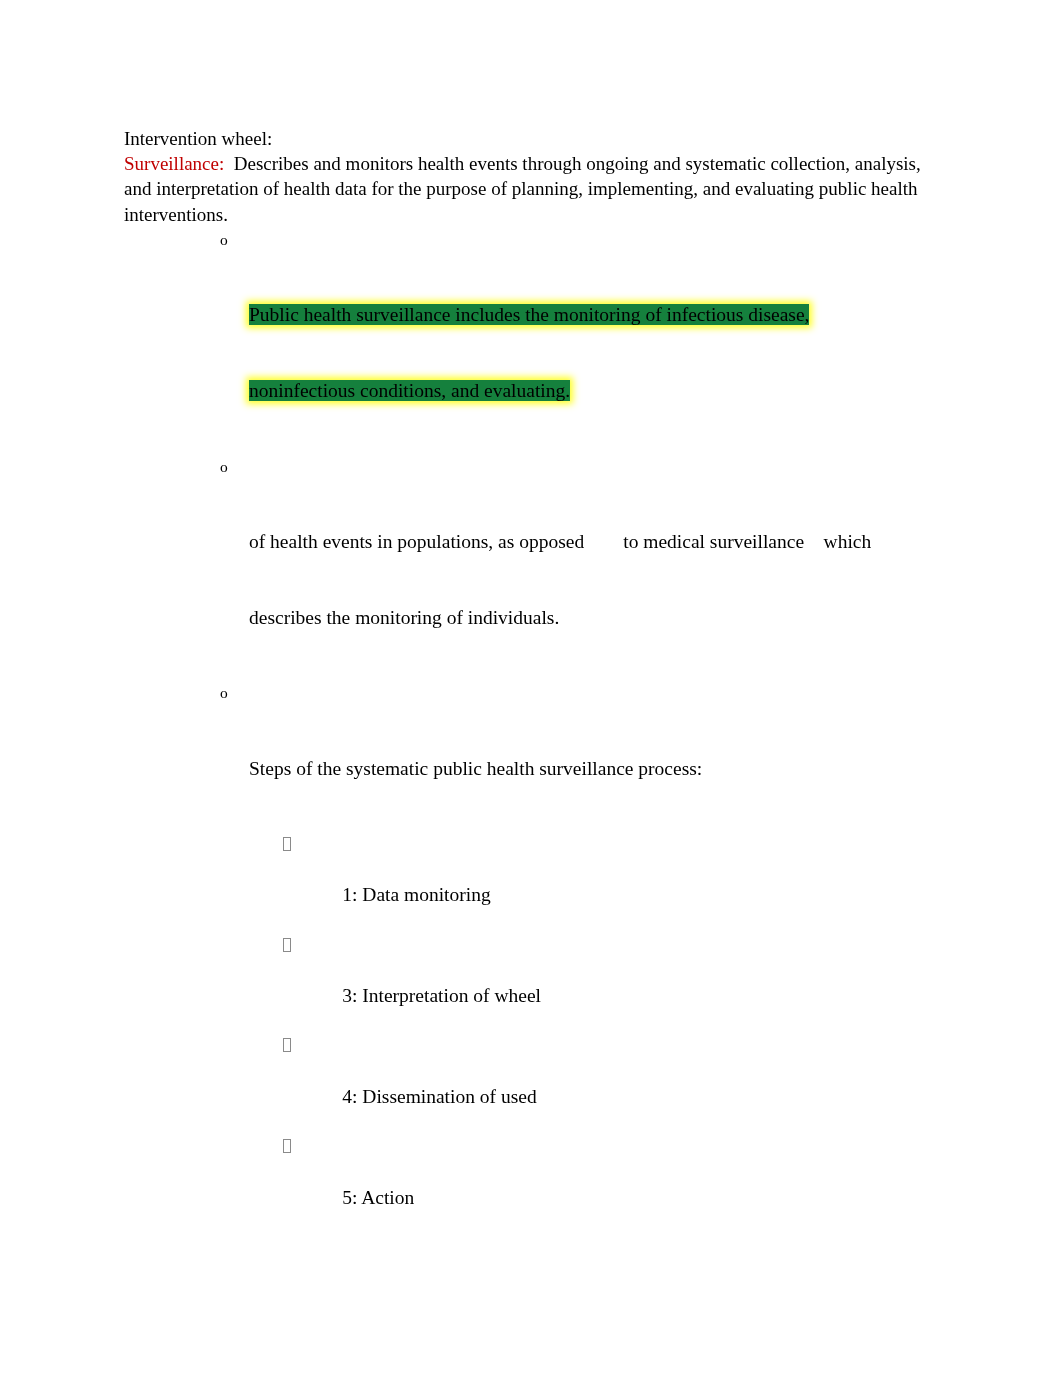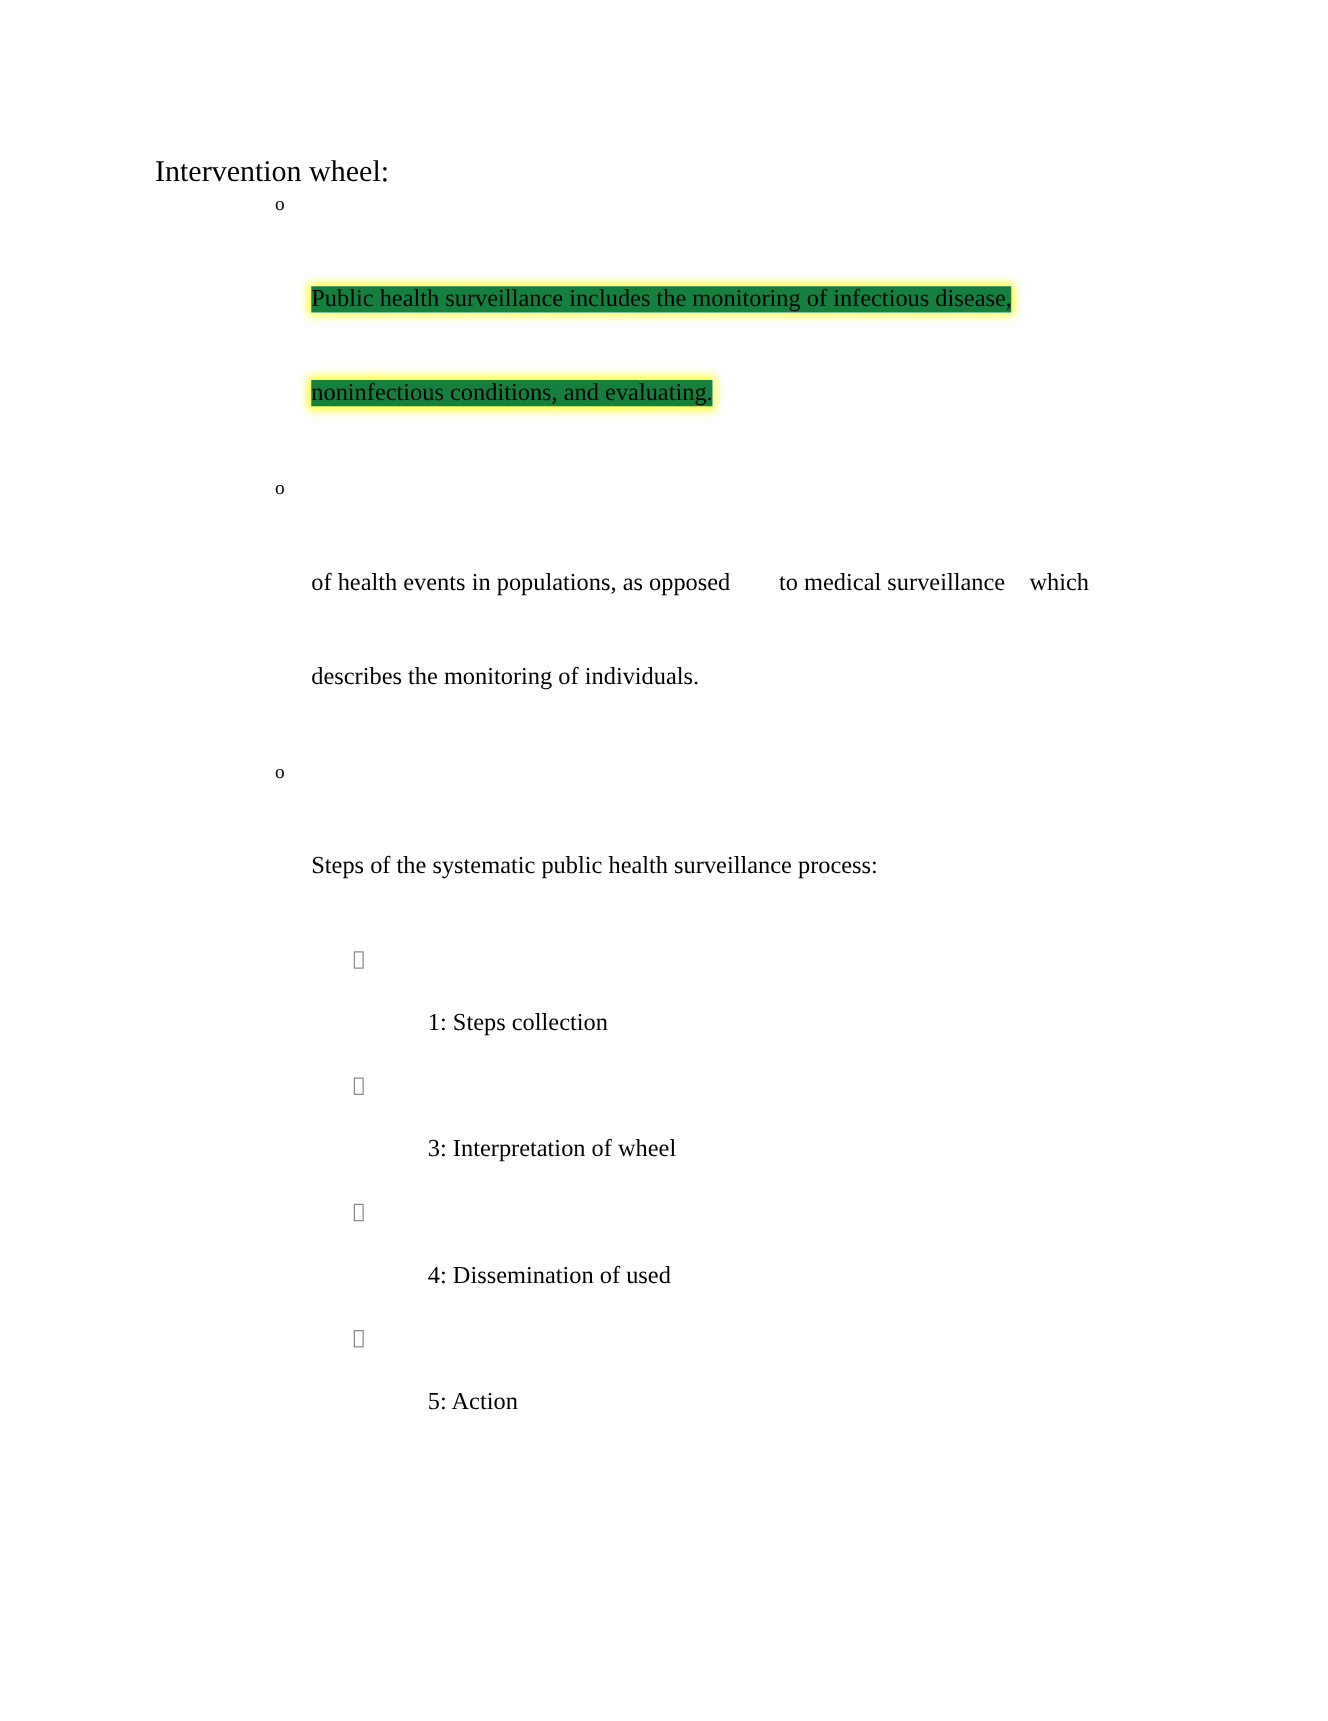--- a/index.html
+++ b/index.html
@@ -27,21 +27,21 @@
 
   .doc-body {
     position: absolute;
     left: 124px;
     top: 126px;
     width: 810px;
   }
 
   
   .para {
-    font-size: 24px;
+    font-size: 19px;
     line-height: 25.2px;
     margin: 0;
     text-align: left;
     white-space: pre-wrap;
   }
 
   .red { color: #C00000; }
   .black { color: #000000; }
 
   
@@ -88,40 +88,41 @@
   .nowrapline { display: block; }
 </style>
 </head>
 <body>
 
 <div id="page">
   <div class="doc-body">
 
     <p class="para"><span>Intervention wheel:</span></p>
 
+    <p class="para"><span class="red">Surveillance:</span><span class="black">  Describes and monitors health events through ongoing and systematic collection, analysis, and interpretation of health data for the purpose of planning, implementing, and evaluating public health interventions.</span></p>
 
     <div class="lvl1">
       <span class="mark">o</span>
       <span class="nowrapline"><span class="hl">Public health surveillance includes the monitoring of infectious disease,</span></span>
       <span class="nowrapline"><span class="hl">noninfectious conditions, and evaluating.</span></span>
     </div>
 
     <div class="lvl1">
       <span class="mark">o</span>
       <span class="nowrapline">of health events in populations, as opposed        to medical surveillance    which</span>
       <span class="nowrapline">describes the monitoring of individuals.</span>
     </div>
 
     <div class="lvl1">
       <span class="mark">o</span>
       <span class="nowrapline">Steps of the systematic public health surveillance process:</span>
     </div>
     <div class="lvl2">
       <span class="mark"></span>
-      <span>1: Steps collection</span>
+      <span>1: Data monitoring</span>
     </div>
     <div class="lvl2">
       <span class="mark"></span>
       <span>3: Interpretation of wheel</span>
     </div>
     <div class="lvl2">
       <span class="mark"></span>
       <span>4: Dissemination of used</span>
     </div>
     <div class="lvl2">

